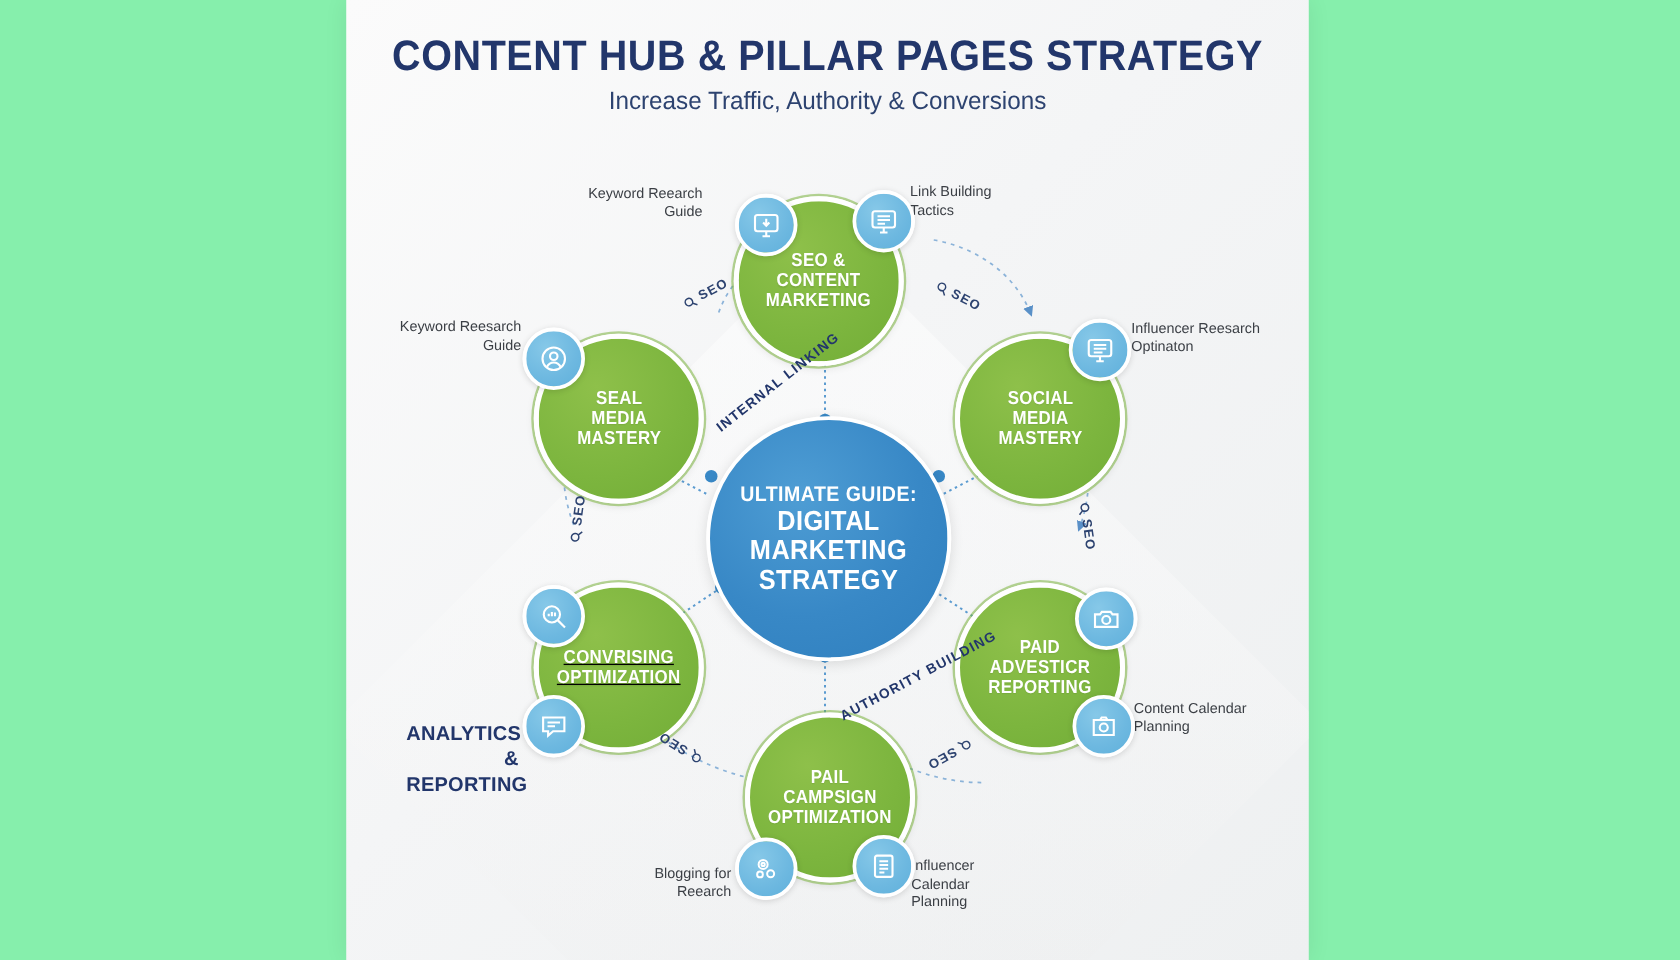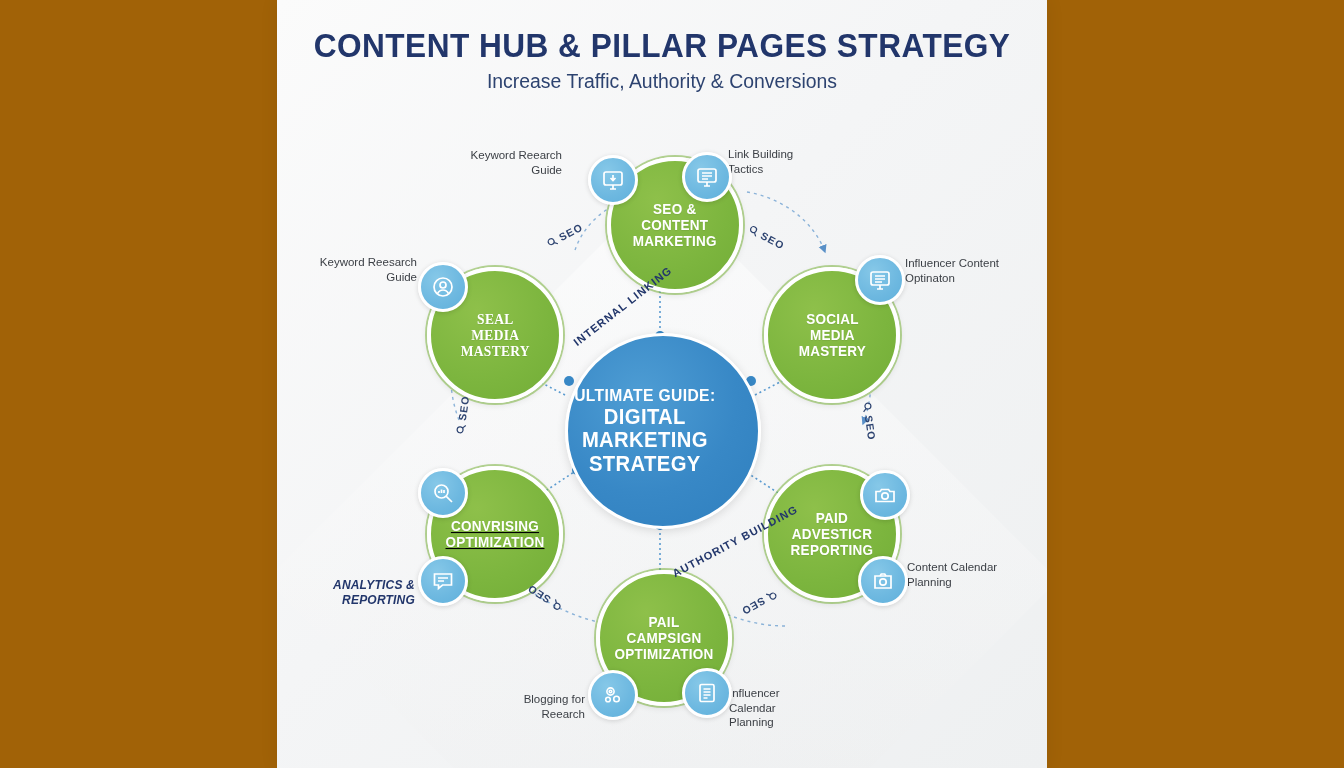--- a/index.html
+++ b/index.html
@@ -1,21 +1,21 @@
 <!DOCTYPE html>
 <html><head>
 <meta charset="utf-8">
 <style>
   html,body{margin:0;padding:0;}
   body{
     width:1344px;height:768px;overflow:hidden;
     background:#ffffff;
     font-family:"Liberation Sans", sans-serif;
   }
-  #stage{position:relative;width:1344px;height:768px;background:#a16207;}
+  #stage{position:relative;width:1344px;height:768px;background:#86efac;}
 
   
   #poster{
     position:absolute;left:277px;top:0;width:770px;height:768px;
     background:linear-gradient(135deg,#fbfbfb 0%,#f4f5f6 45%,#eef0f1 100%);
     box-shadow:0 0 18px rgba(0,0,0,0.07);
     overflow:hidden;
   }
   #poster::before{
     content:"";position:absolute;left:50%;top:300px;width:560px;height:560px;
@@ -40,21 +40,21 @@
 
   
   #wires{position:absolute;left:0;top:0;width:770px;height:768px;pointer-events:none;}
 
   
   .hub{
     position:absolute;width:190px;height:190px;border-radius:50%;
     background:radial-gradient(circle at 38% 32%,#4e9dd4 0%,#3888c6 55%,#2f7fbe 100%);
     border:3px solid #ffffff;
     box-shadow:0 2px 10px rgba(0,0,0,0.12);
-    display:flex;align-items:center;justify-content:flex-start;
+    display:flex;align-items:center;justify-content:center;
     left:288px;top:333px;
   }
   .hub-inner{
     text-align:center;color:#fff;line-height:1.06;
     font-weight:bold;letter-spacing:0.4px;
     transform:scaleX(0.92);
   }
   .hub-l1{font-size:17px;display:block;}
   .hub-l2{font-size:22px;display:block;}
   .hub-l3{font-size:22px;display:block;}
@@ -85,21 +85,21 @@
   }
   .bub svg{width:24px;height:24px;}
 
   
   .cap{
     position:absolute;font-size:11.5px;color:#3b3f45;line-height:1.28;
     z-index:5;
   }
   .cap.r{text-align:right;}
   .cap.l{text-align:left;}
-  .cap.strong{font-weight:bold;color:#22366b;font-size:12px;letter-spacing:0.2px;font-style:italic;}
+  .cap.strong{font-weight:bold;color:#22366b;font-size:16px;letter-spacing:0.2px;}
 
   
   .seotag{
     position:absolute;display:flex;align-items:center;gap:3px;
     color:#2d4370;font-size:10.5px;font-weight:bold;letter-spacing:1px;
     z-index:4;
   }
   .seotag svg{width:11px;height:11px;}
 
   .arcword{
@@ -158,21 +158,21 @@
 
     <div class="hub">
       <div class="hub-inner">
         <span class="hub-l1">ULTIMATE GUIDE:</span>
         <span class="hub-l2">DIGITAL</span>
         <span class="hub-l3">MARKETING</span>
         <span class="hub-l4">STRATEGY</span>
       </div>
     </div>
 
-    <div class="spoke" style="left:330px;top:157px;">
+    <div class="spoke" style="left:310px;top:157px;">
       <div class="spoke-label">
           <div>SEO &amp;</div>
           <div>CONTENT</div>
           <div>MARKETING</div>
         </div>
     </div>
     <div class="spoke" style="left:487px;top:267px;">
       <div class="spoke-label">
           <div>SOCIAL</div>
           <div>MEDIA</div>
@@ -192,21 +192,21 @@
           <div>CAMPSIGN</div>
           <div>OPTIMIZATION</div>
         </div>
     </div>
     <div class="spoke" style="left:150px;top:466px;text-decoration:underline;">
       <div class="spoke-label">
           <div>CONVRISING</div>
           <div>OPTIMIZATION</div>
         </div>
     </div>
-    <div class="spoke" style="left:150px;top:267px;font-family:Liberation Serif, serif;">
+    <div class="spoke" style="left:150px;top:267px;">
       <div class="spoke-label">
           <div>SEAL</div>
           <div>MEDIA</div>
           <div>MASTERY</div>
         </div>
     </div>
 
     <div class="bub" style="left:311px;top:155px;">
       <svg viewBox="0 0 24 24" fill="none" stroke="#ffffff" stroke-width="1.7">
         <rect x="3" y="4" width="18" height="13" rx="2"></rect>
@@ -275,21 +275,21 @@
         <path d="M8.5 8h7M8.5 11h7M8.5 14h7M8.5 17h4"></path>
       </svg>
     </div>
 
     <div class="cap r" style="left:190px;top:148px;width:95px;white-space:pre-line;">Keyword Reearch
 Guide</div>
     <div class="cap l" style="left:451px;top:147px;width:105px;white-space:pre-line;">Link Building
 Tactics</div>
     <div class="cap r" style="left:35px;top:255px;width:105px;white-space:pre-line;">Keyword Reesarch
 Guide</div>
-    <div class="cap l" style="left:628px;top:256px;width:120px;white-space:pre-line;">Influencer Content
+    <div class="cap l" style="left:628px;top:256px;width:120px;white-space:pre-line;">Influencer Reesarch
 Optinaton</div>
     <div class="cap l" style="left:630px;top:560px;width:120px;white-space:pre-line;">Content Calendar
 Planning</div>
     <div class="cap r strong" style="left:48px;top:578px;width:90px;white-space:pre-line;">ANALYTICS &amp;
 REPORTING</div>
     <div class="cap r" style="left:228px;top:692px;width:80px;white-space:pre-line;">Blogging for
 Reearch</div>
     <div class="cap l" style="left:452px;top:686px;width:90px;white-space:pre-line;">Influencer
 Calendar
 Planning</div>

